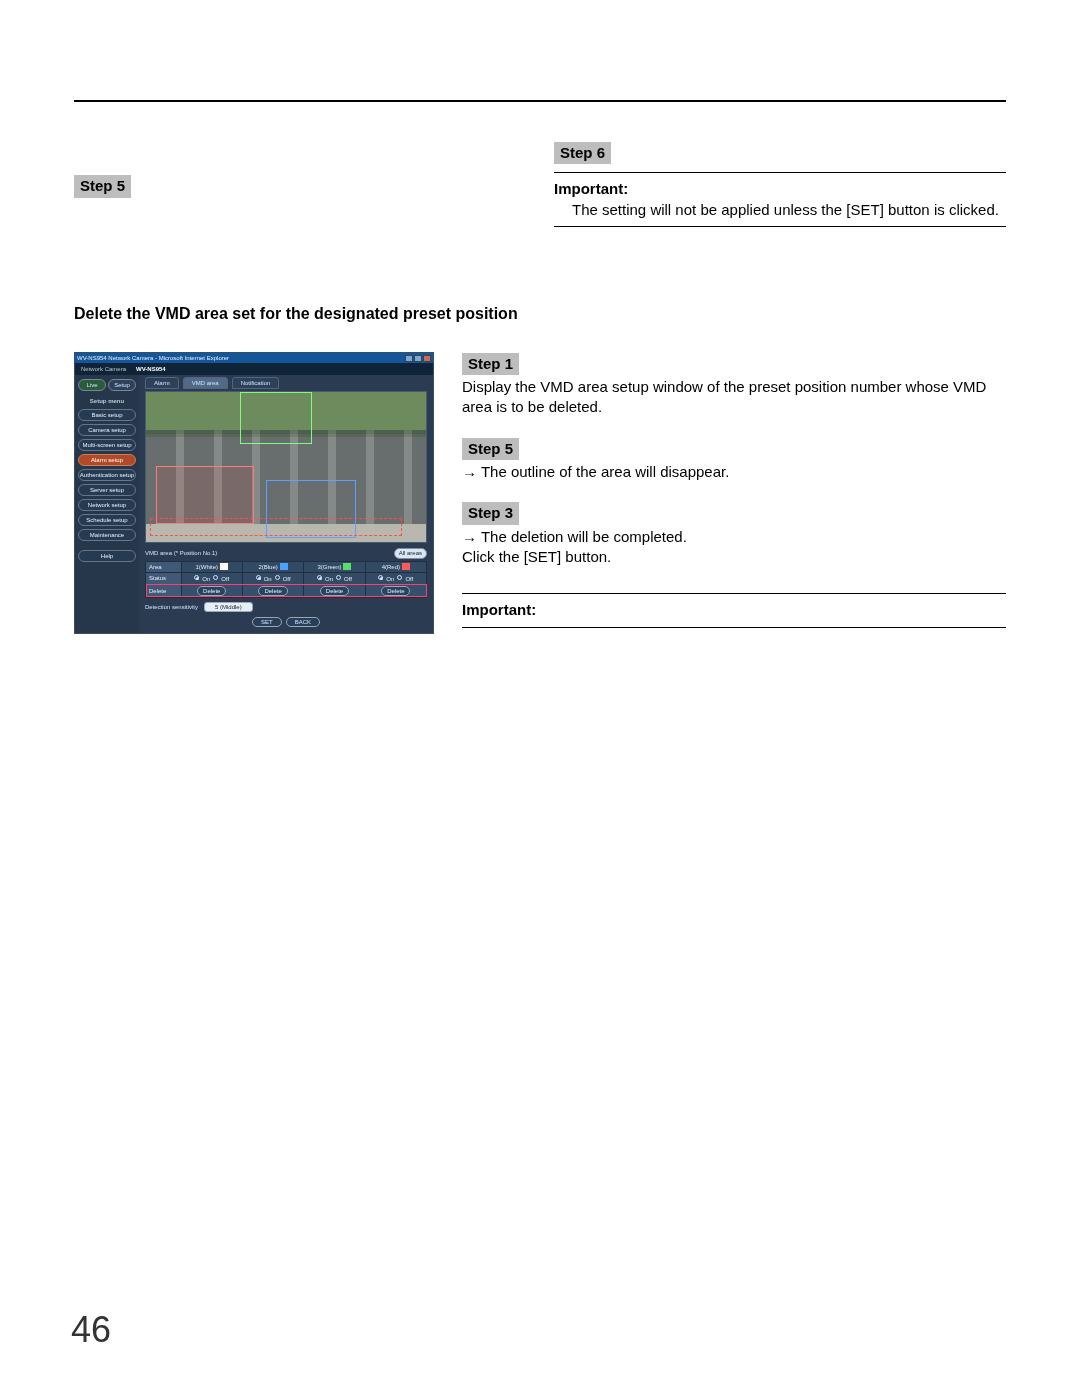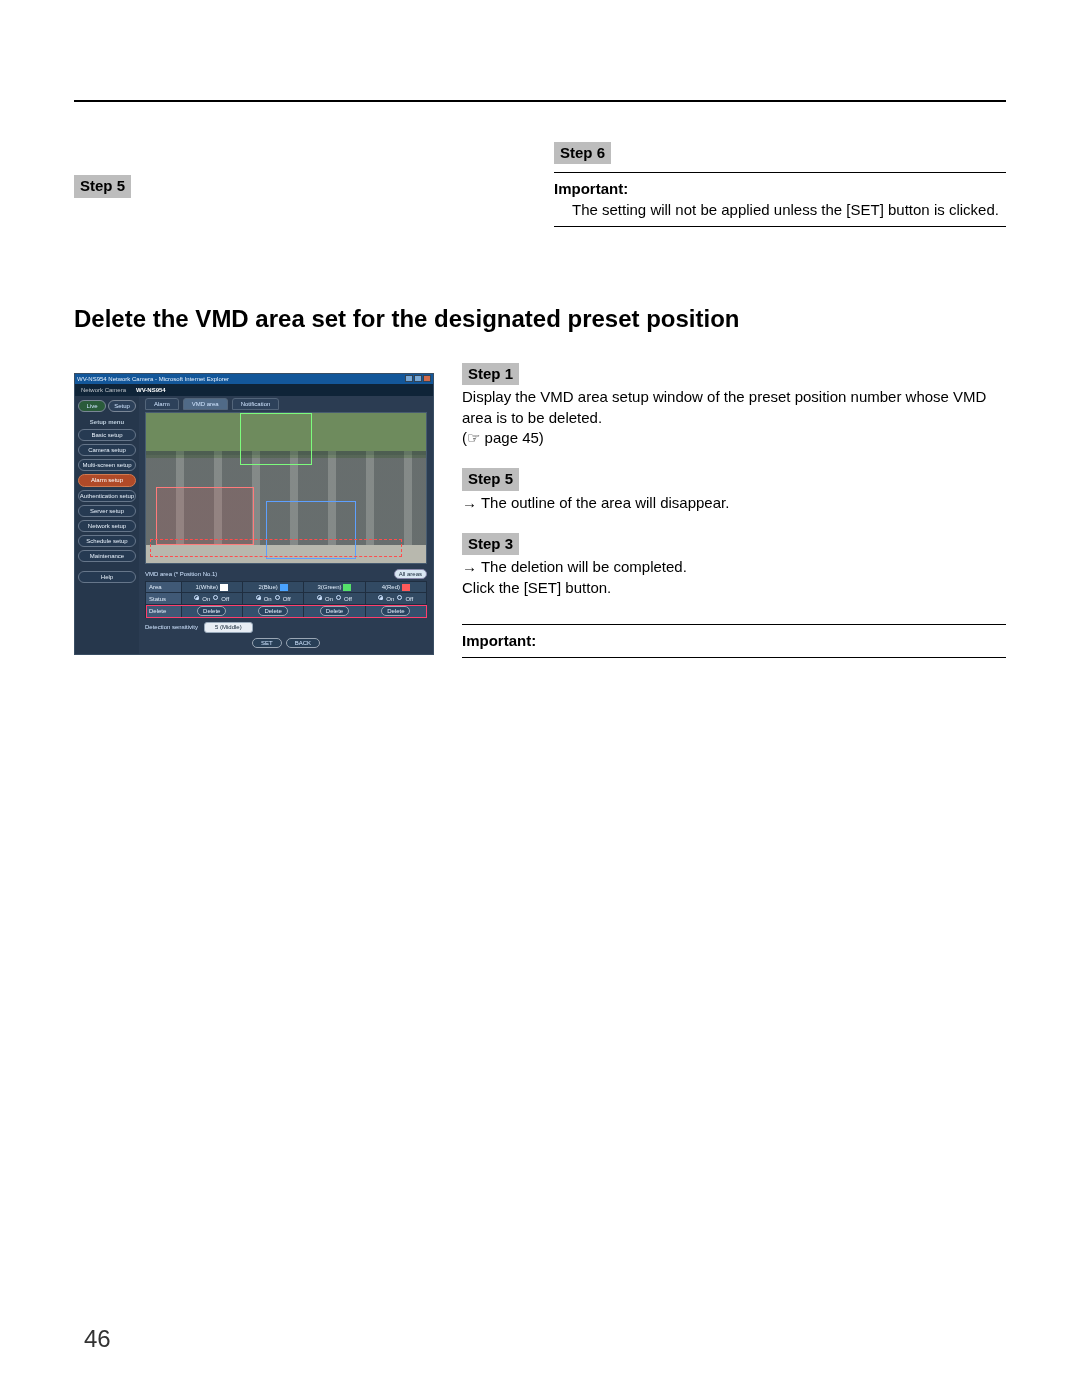--- a/index.html
+++ b/index.html
@@ -19,27 +19,27 @@
   .col { flex: 1; }
   .step-label {
     display: inline-block;
     background: #bdbdbd;
     font-weight: bold;
     padding: 1px 6px;
     margin-bottom: 2px;
   }
   .bold { font-weight: bold; }
   .note-rule { border: none; border-top: 1px solid #000; margin: 6px 0; }
-  .section-title { font-size: 24px; font-weight: bold; margin: 70px 0 28px 0; }
+  .section-title { font-size: 16px; font-weight: bold; margin: 70px 0 28px 0; }
   .indent { margin-left: 18px; }
   .page-num {
     position: absolute;
-    left: 84px;
+    left: 71px;
     bottom: 44px;
-    font-size: 24px;
+    font-size: 36px;
     color: #333;
   }
 
   
   .shot-wrap { width: 360px; }
   .shot {
     width: 360px;
     border: 1px solid #3a4e63;
     background: #2b3c52;
     font-size: 6px;
@@ -237,21 +237,20 @@
             </div>
           </div>
         </div>
       </div>
     </div>
   </div>
 
   <div class="col">
     <span class="step-label">Step 1</span>
     <p>Display the VMD area setup window of the preset position number whose VMD area is to be deleted.</p>
-    <p>(☞ page 45)</p>
     <br>
     <span class="step-label">Step 5</span>
     <p>→ The outline of the area will disappear.</p>
     <br>
     <span class="step-label">Step 3</span>
     <p>→ The deletion will be completed.</p>
     <p>Click the [SET] button.</p>
     <br>
     <hr class="note-rule">
     <p class="bold">Important:</p>

